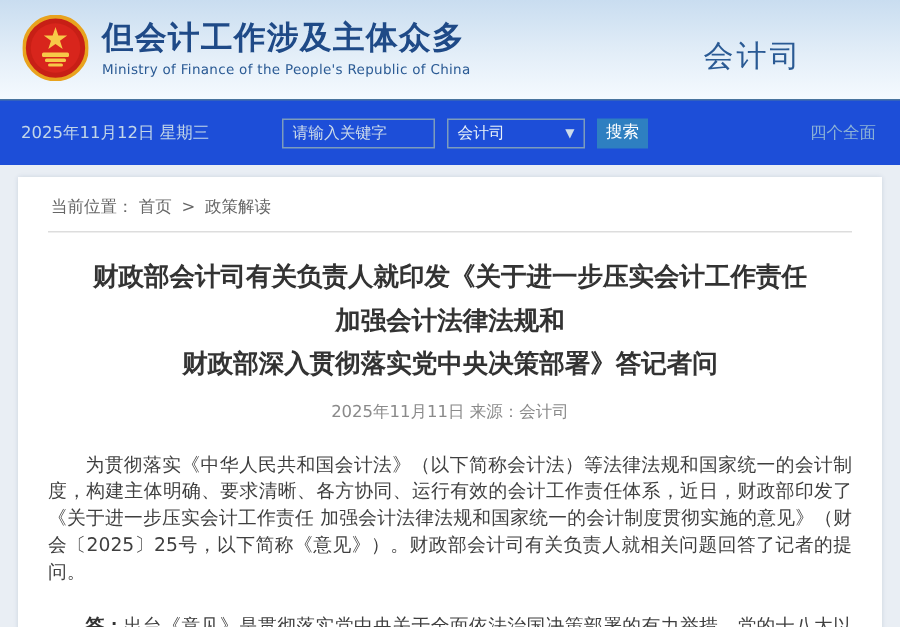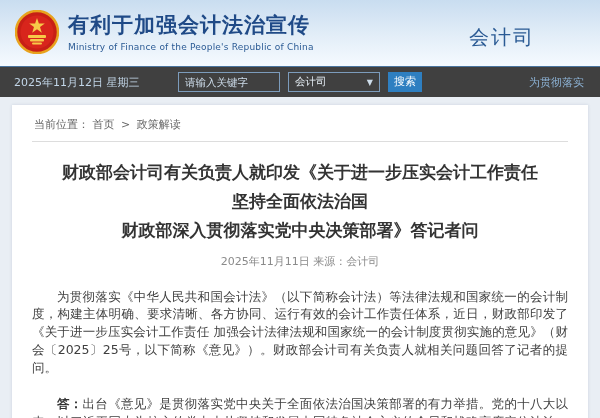--- a/index.html
+++ b/index.html
@@ -27,29 +27,29 @@
   .brand-sub {
     font-size: 9px; color: #2a5a94; margin-top: 4px; letter-spacing: 0.2px;
   }
   .dept-name {
     position: absolute; right: 65px; top: 24px;
     font-size: 20px; color: #2a5a94; letter-spacing: 2px;
   }
   
   .navbar {
     position: relative;
-    height: 31px;
-    background: #404040;
+    height: 44px;
+    background: #1d4ed8;
     border-top: 1px solid #4a759f;
     display: flex; align-items: center;
     padding: 0 14px;
     color: #c2d6e8;
   }
   .nav-date { font-size: 11px; color: #c2d6e8; white-space: nowrap; }
-  .nav-search { position: absolute; left: 178px; display: flex; align-items: flex-start; gap: 8px; }
+  .nav-search { position: absolute; left: 188px; display: flex; align-items: flex-start; gap: 8px; }
   .search-input {
     width: 102px; height: 20px;
     background: transparent;
     border: 1px solid #7c9cbc;
     color: #e8f1f8; font-size: 10.5px;
     padding: 0 6px; outline: none;
     font-family: "DejaVu Sans", sans-serif;
   }
   .search-input::placeholder { color: #cddcea; opacity: 1; }
   .scope-select {
@@ -118,50 +118,50 @@
   <svg class="emblem" viewBox="0 0 44 44">
     <circle cx="22" cy="22" r="21" fill="#c71f16"></circle>
     <circle cx="22" cy="22" r="21" fill="none" stroke="#e8a31e" stroke-width="2.5"></circle>
     <circle cx="22" cy="22" r="16.5" fill="#d8251c"></circle>
     <polygon fill="#f7c948" points="22,8 23.9,13.6 29.8,13.6 25,17.1 26.8,22.7 22,19.3 17.2,22.7 19,17.1 14.2,13.6 20.1,13.6"></polygon>
     <rect x="13" y="25" width="18" height="3" rx="1" fill="#f7c948"></rect>
     <rect x="15" y="29" width="14" height="2.4" rx="1" fill="#f7c948"></rect>
     <rect x="17" y="32.4" width="10" height="2" rx="1" fill="#f7c948"></rect>
   </svg>
   <div class="brand">
-    <div class="brand-title">有利于加强会计法治宣传</div>
+    <div class="brand-title">但会计工作涉及主体众多</div>
     <div class="brand-sub">Ministry of Finance of the People's Republic of China</div>
   </div>
   <div class="dept-name">会计司</div>
 </div>
 
 <div class="navbar">
   <span class="nav-date">2025年11月12日 星期三</span>
   <div class="nav-search">
     <input class="search-input" type="text" placeholder="请输入关键字" style="">
     <div class="scope-select">
       <span>会计司</span>
       <span class="caret">▼</span>
     </div>
     <button class="search-btn">搜索</button>
   </div>
-  <a class="nav-home">为贯彻落实</a>
+  <a class="nav-home">四个全面</a>
 </div>
 
 <div class="content-card">
 
   <div class="breadcrumb">
     <span>当前位置：</span>
     <a>首页</a>
     <span class="crumb-sep">&gt;</span>
     <a>政策解读</a>
   </div>
 
   <h1 class="article-title">
-    <span>财政部会计司有关负责人就印发《关于进一步压实会计工作责任 坚持全面依法治国</span>
+    <span>财政部会计司有关负责人就印发《关于进一步压实会计工作责任 加强会计法律法规和</span>
     <span>财政部深入贯彻落实党中央决策部署》答记者问</span>
   </h1>
 
   <div class="article-meta">2025年11月11日  来源：会计司</div>
 
   <div class="article-body">
       <p>为贯彻落实《中华人民共和国会计法》（以下简称会计法）等法律法规和国家统一的会计制度，构建主体明确、要求清晰、各方协同、运行有效的会计工作责任体系，近日，财政部印发了《关于进一步压实会计工作责任 加强会计法律法规和国家统一的会计制度贯彻实施的意见》（财会〔2025〕25号，以下简称《意见》）。财政部会计司有关负责人就相关问题回答了记者的提问。</p>
       <p><b>答：</b>出台《意见》是贯彻落实党中央关于全面依法治国决策部署的有力举措。党的十八大以来，以习近平同志为核心的党中央从坚持和发展中国特色社会主义的全局和战略高度定位法治、布局法治、厉行法治，将全面依法治国纳入“四个全面”战略布局予以有力推进。党的二十届三中全会提出“坚持全面依法治国，在法治轨道上深化改革、推进中国式现代化”。财政部深入贯彻落实党中央决策部署，推动修改会计法，完善国家统一的会计制度，建立健全会计工作体系和法律责任体系。但会计工作涉及主体众多、利益关系复杂，部分行业、领域会计工作还存在责任主体不明、责任边界不清等问题，导致工作运行不畅、相互推诿、各自为政。为此，《意见》将目前会计法律法规、国家统一的会计制度关于会计工作责任的规定，梳理形成会计责任清单，有利于加强会计法治宣传，强化会计工作相关主体的法治意识、规则意识、责任意识，为构建高效会计法治实施体系夯实基础。</p>
     </div>
 

